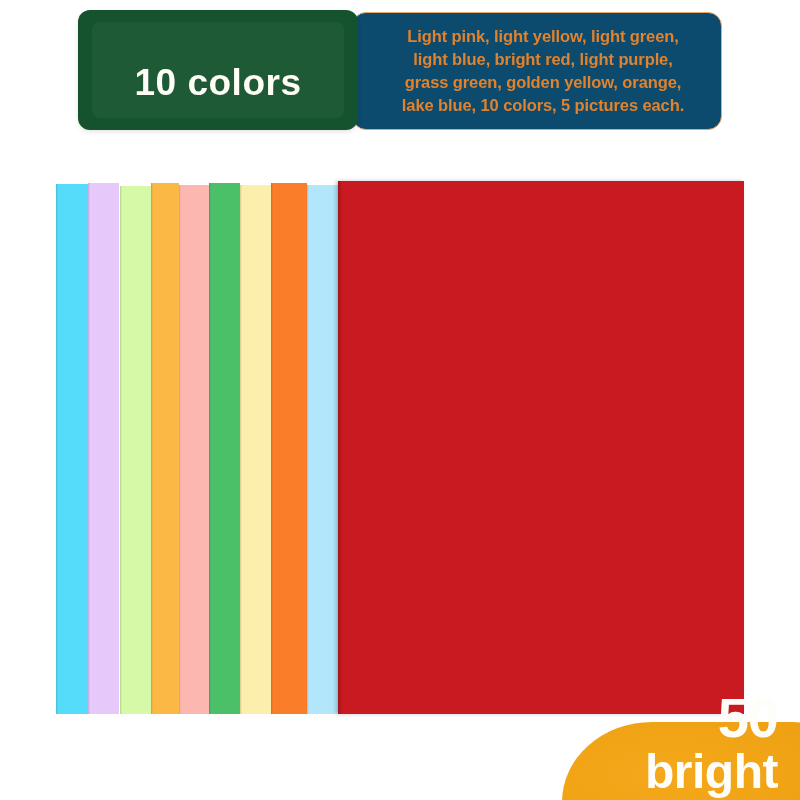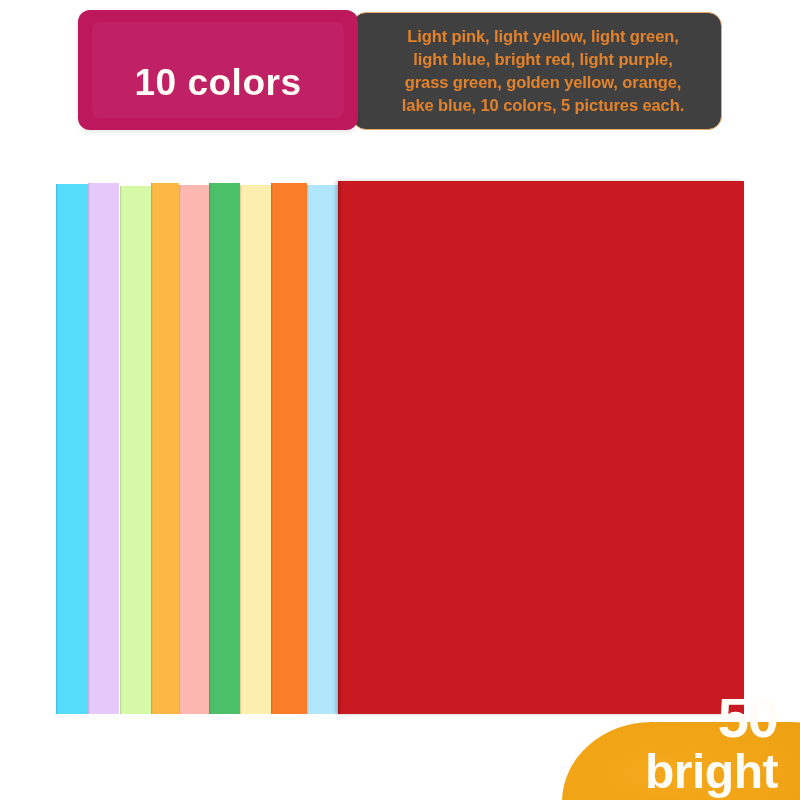--- a/index.html
+++ b/index.html
@@ -13,21 +13,21 @@
     position:relative;
     width:800px; height:800px;
     background:#ffffff;
   }
 
   
   .desc-panel {
     position:absolute;
     left:352px; top:12px;
     width:370px; height:118px;
-    background:#404040;
+    background:#0c4a6e;
     border:1.5px solid #E8A96A;
     border-radius:14px;
     display:flex;
     align-items:center;
     justify-content:center;
     text-align:center;
     padding:6px 10px 6px 22px;
   }
   .desc-text {
     font-size:16.5px;
@@ -35,21 +35,21 @@
     line-height:1.38;
     color:#E2822C;
     letter-spacing:-0.1px;
     white-space:pre-line;
   }
 
   .colors-badge {
     position:absolute;
     left:78px; top:10px;
     width:280px; height:120px;
-    background:#be185d;
+    background:#14532d;
     border-radius:12px;
     display:flex;
     align-items:center;
     justify-content:center;
     box-shadow:0 2px 5px rgba(0,0,0,0.10);
   }
   .colors-badge::after{
     content:"";
     position:absolute;
     left:14px; top:12px; right:14px; bottom:12px;

